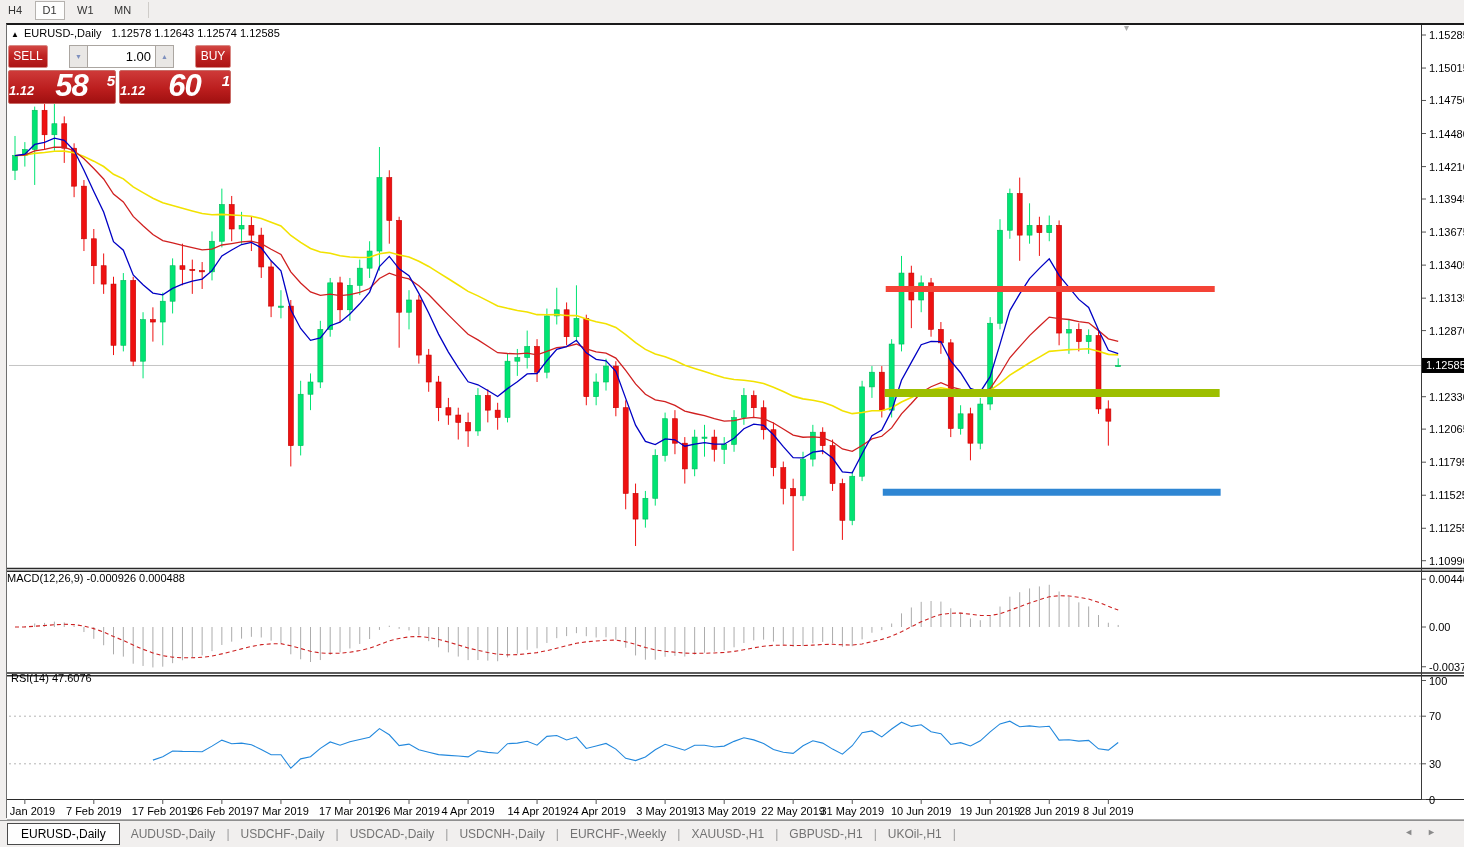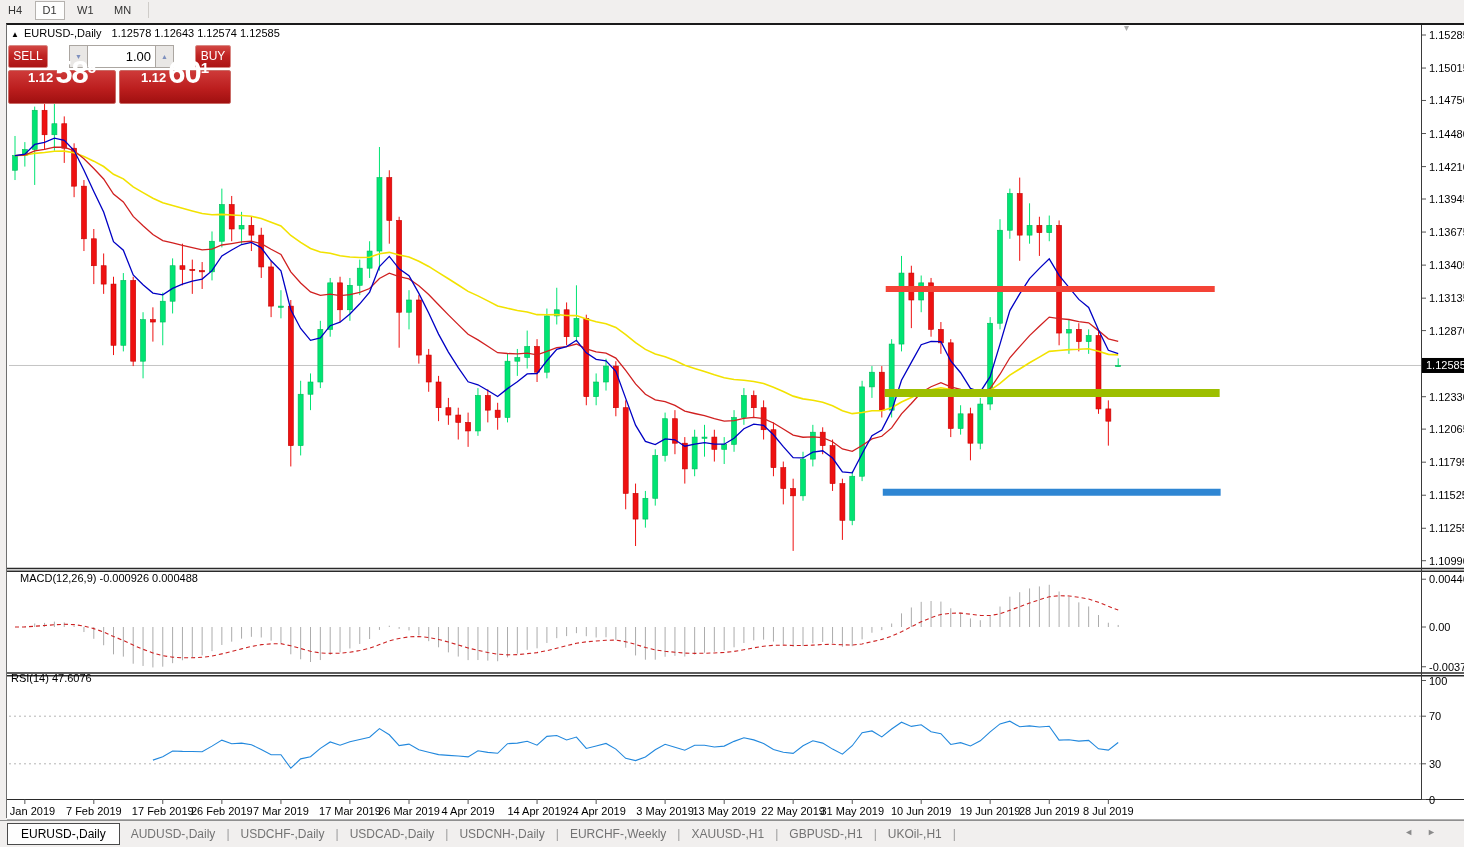--- a/index.html
+++ b/index.html
@@ -28,21 +28,21 @@
              border:1px solid #D98A86; border-radius:2px; cursor:pointer; }
   #sell-btn { width:76px; }
   #buy-btn  { width:68px; }
   .spinner { display:flex; width:105px; margin:0 21px; border:1px solid #ABA6A1; background:#E9E7E5; }
   .spin-btn { width:17px; text-align:center; font-size:7px; color:#7E90BE; line-height:21px; cursor:pointer; }
   #vol-input { width:69px; border:none; border-left:1px solid #ABA6A1; border-right:1px solid #ABA6A1;
                text-align:right; font-size:13px; padding-right:4px; font-family:"Liberation Sans",sans-serif; }
   .trow2 { display:flex; margin-top:2px; }
   .price-box { height:34px; background:linear-gradient(180deg,#CE3A39 0%,#BC1E1E 55%,#A01010 100%);
                border:1px solid #C96B66; border-radius:2px; color:#fff; cursor:pointer;
-               display:flex; align-items:flex-end; justify-content:center; padding-bottom:15px; }
+               display:flex; align-items:flex-end; justify-content:space-between; padding-bottom:2px;font-style:italic; }
   #sell-box { width:108px; }
   #buy-box  { width:112px; margin-left:3px; }
   .p-small { font-size:13px; font-weight:bold; line-height:20px; margin-right:2px; }
   .p-big   { font-size:31px; font-weight:bold; line-height:31px; letter-spacing:-1px; }
   .p-sup   { font-size:15px; font-weight:bold; line-height:15px; position:relative; top:-13px; }
   
   .ind-label { position:absolute; font-size:11px; color:#000; white-space:nowrap; }
   
   #tabbar { position:absolute; left:0; top:820px; width:1464px; height:27px; background:#F1EFEE;
             border-top:1px solid #8F8F8F; }
@@ -532,21 +532,21 @@
         <span class="p-sup">5</span>
     </div>
     <div class="price-box" id="buy-box">
       <span class="p-small">1.12</span>
         <span class="p-big">60</span>
         <span class="p-sup">1</span>
     </div>
   </div>
 </div>
 
-<div class="ind-label" style="left:20px; top:572px;text-align:center;">MACD(12,26,9) -0.000926 0.000488</div>
+<div class="ind-label" style="left:7px; top:572px;text-align:center;">MACD(12,26,9) -0.000926 0.000488</div>
 <div class="ind-label" style="left:11px; top:672px;">RSI(14) 47.6076</div>
 
 <div id="tabbar">
   <div id="tabs">
       <div class="tab active">EURUSD-,Daily</div>
       <div class="tab">AUDUSD-,Daily</div>
       <span class="tab-pipe">|</span>
       <div class="tab">USDCHF-,Daily</div>
       <span class="tab-pipe">|</span>
       <div class="tab">USDCAD-,Daily</div>

